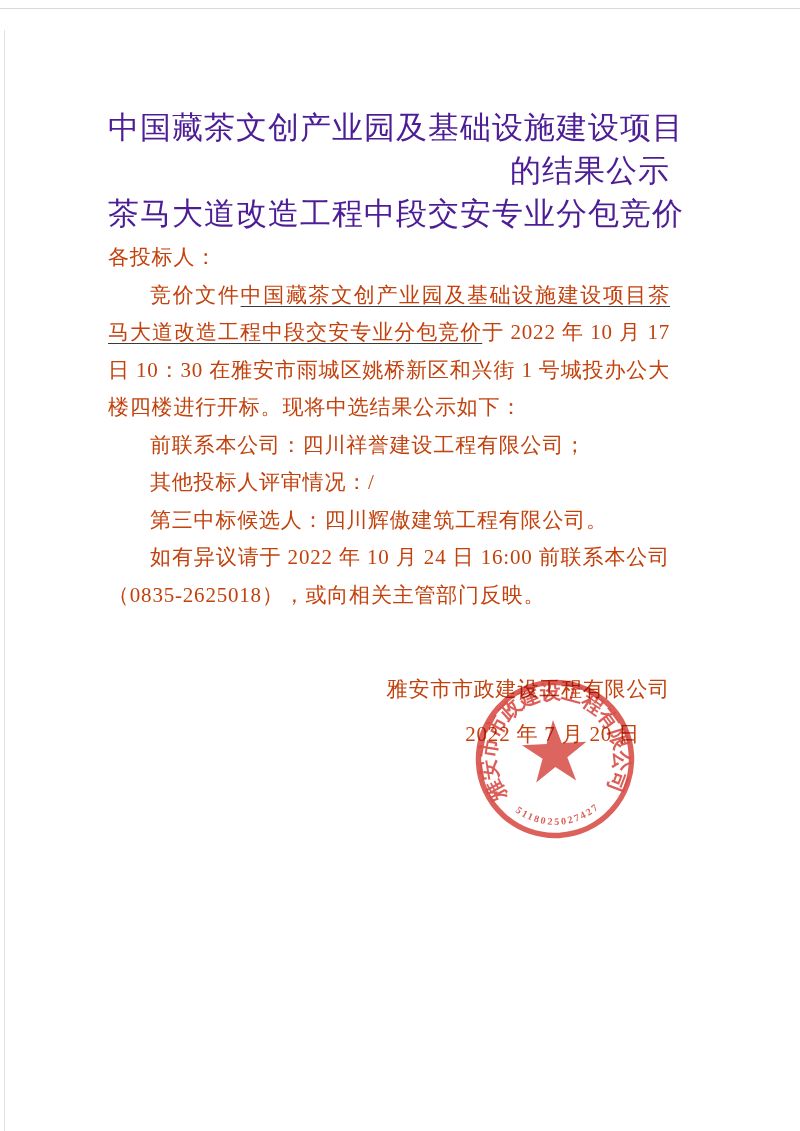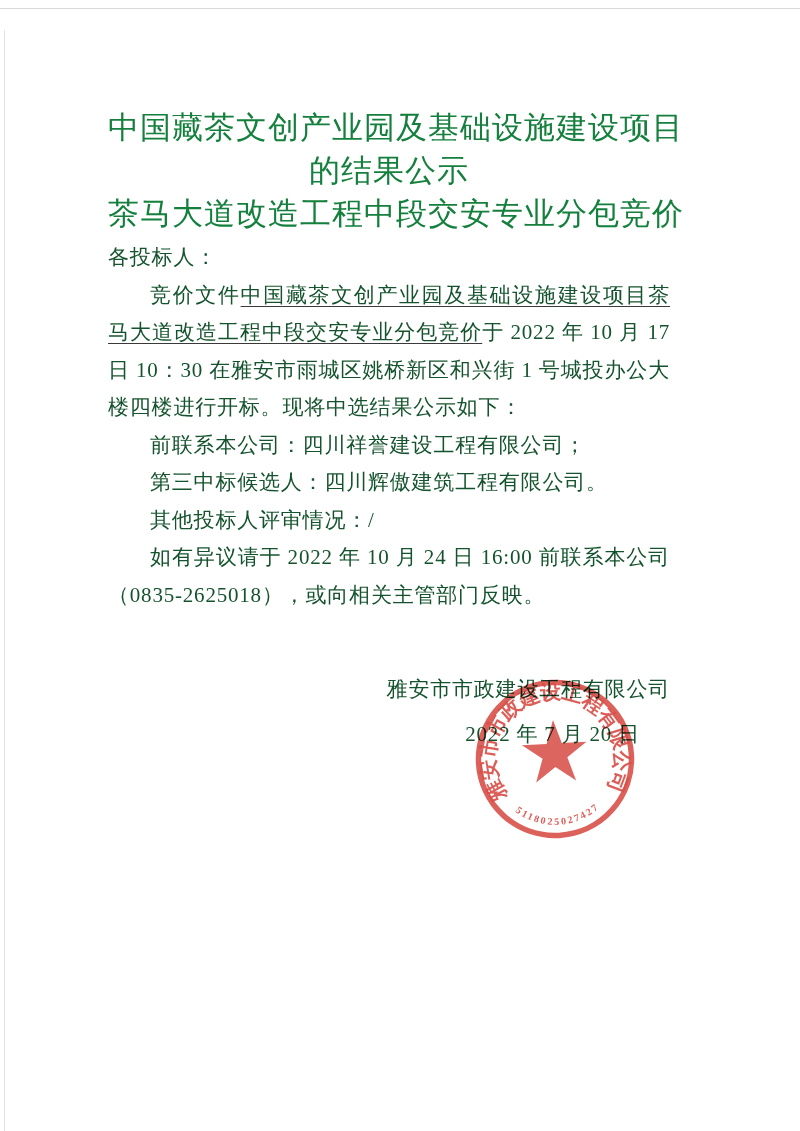--- a/index.html
+++ b/index.html
@@ -27,36 +27,36 @@
     background: #e3e3e3;
   }
   .doc {
     position: absolute;
     left: 108px;
     top: 0;
     width: 562px;
   }
   .doc-title {
     padding-top: 106px;
-    text-align: center;
-    color: #15803d;
+    text-align: right;
+    color: #4c1d95;
   }
   .title-line {
     font-size: 31px;
     line-height: 43px;
     letter-spacing: 1px;
     white-space: nowrap;
     font-weight: 500;
   }
   .body-text {
     font-size: 21px;
     line-height: 37.5px;
     letter-spacing: 0.8px;
     text-align: justify;
-    color: #14532d;
+    color: #c2410c;
   }
   .salutation { margin-top: 4px; }
   .indent { text-indent: 42px; }
   .project-underline {
     text-decoration: underline;
     text-underline-offset: 4px;
     text-decoration-thickness: 1px;
     text-decoration-color: #3a3a3a;
   }
   .sig-company {
@@ -99,23 +99,23 @@
       <div class="title-line">中国藏茶文创产业园及基础设施建设项目</div>
       <div class="title-line">的结果公示</div>
       <div class="title-line">茶马大道改造工程中段交安专业分包竞价</div>
     </div>
 
     <div class="body-text salutation">各投标人：</div>
 
     <div class="body-text indent"><span>竞价文件</span><span class="project-underline">中国藏茶文创产业园及基础设施建设项目茶马大道改造工程中段交安专业分包竞价</span><span>于 2022 年 10 月 17 日 10：30 在雅安市雨城区姚桥新区和兴街 1 号城投办公大楼四楼进行开标。现将中选结果公示如下：</span></div>
 
     <div class="body-text indent">前联系本公司：四川祥誉建设工程有限公司；</div>
+    <div class="body-text indent">其他投标人评审情况：/</div>
+
     <div class="body-text indent">第三中标候选人：四川辉傲建筑工程有限公司。</div>
-
-    <div class="body-text indent">其他投标人评审情况：/</div>
 
     <div class="body-text indent">如有异议请于 2022 年 10 月 24 日 16:00 前联系本公司（0835-2625018），或向相关主管部门反映。</div>
 
 
     <div class="body-text sig-company">雅安市市政建设工程有限公司</div>
     <div class="body-text sig-date">2022 年 7 月 20 日</div>
 
   </div>
 
   <svg class="seal" viewBox="0 0 200 200" xmlns="http://www.w3.org/2000/svg">

